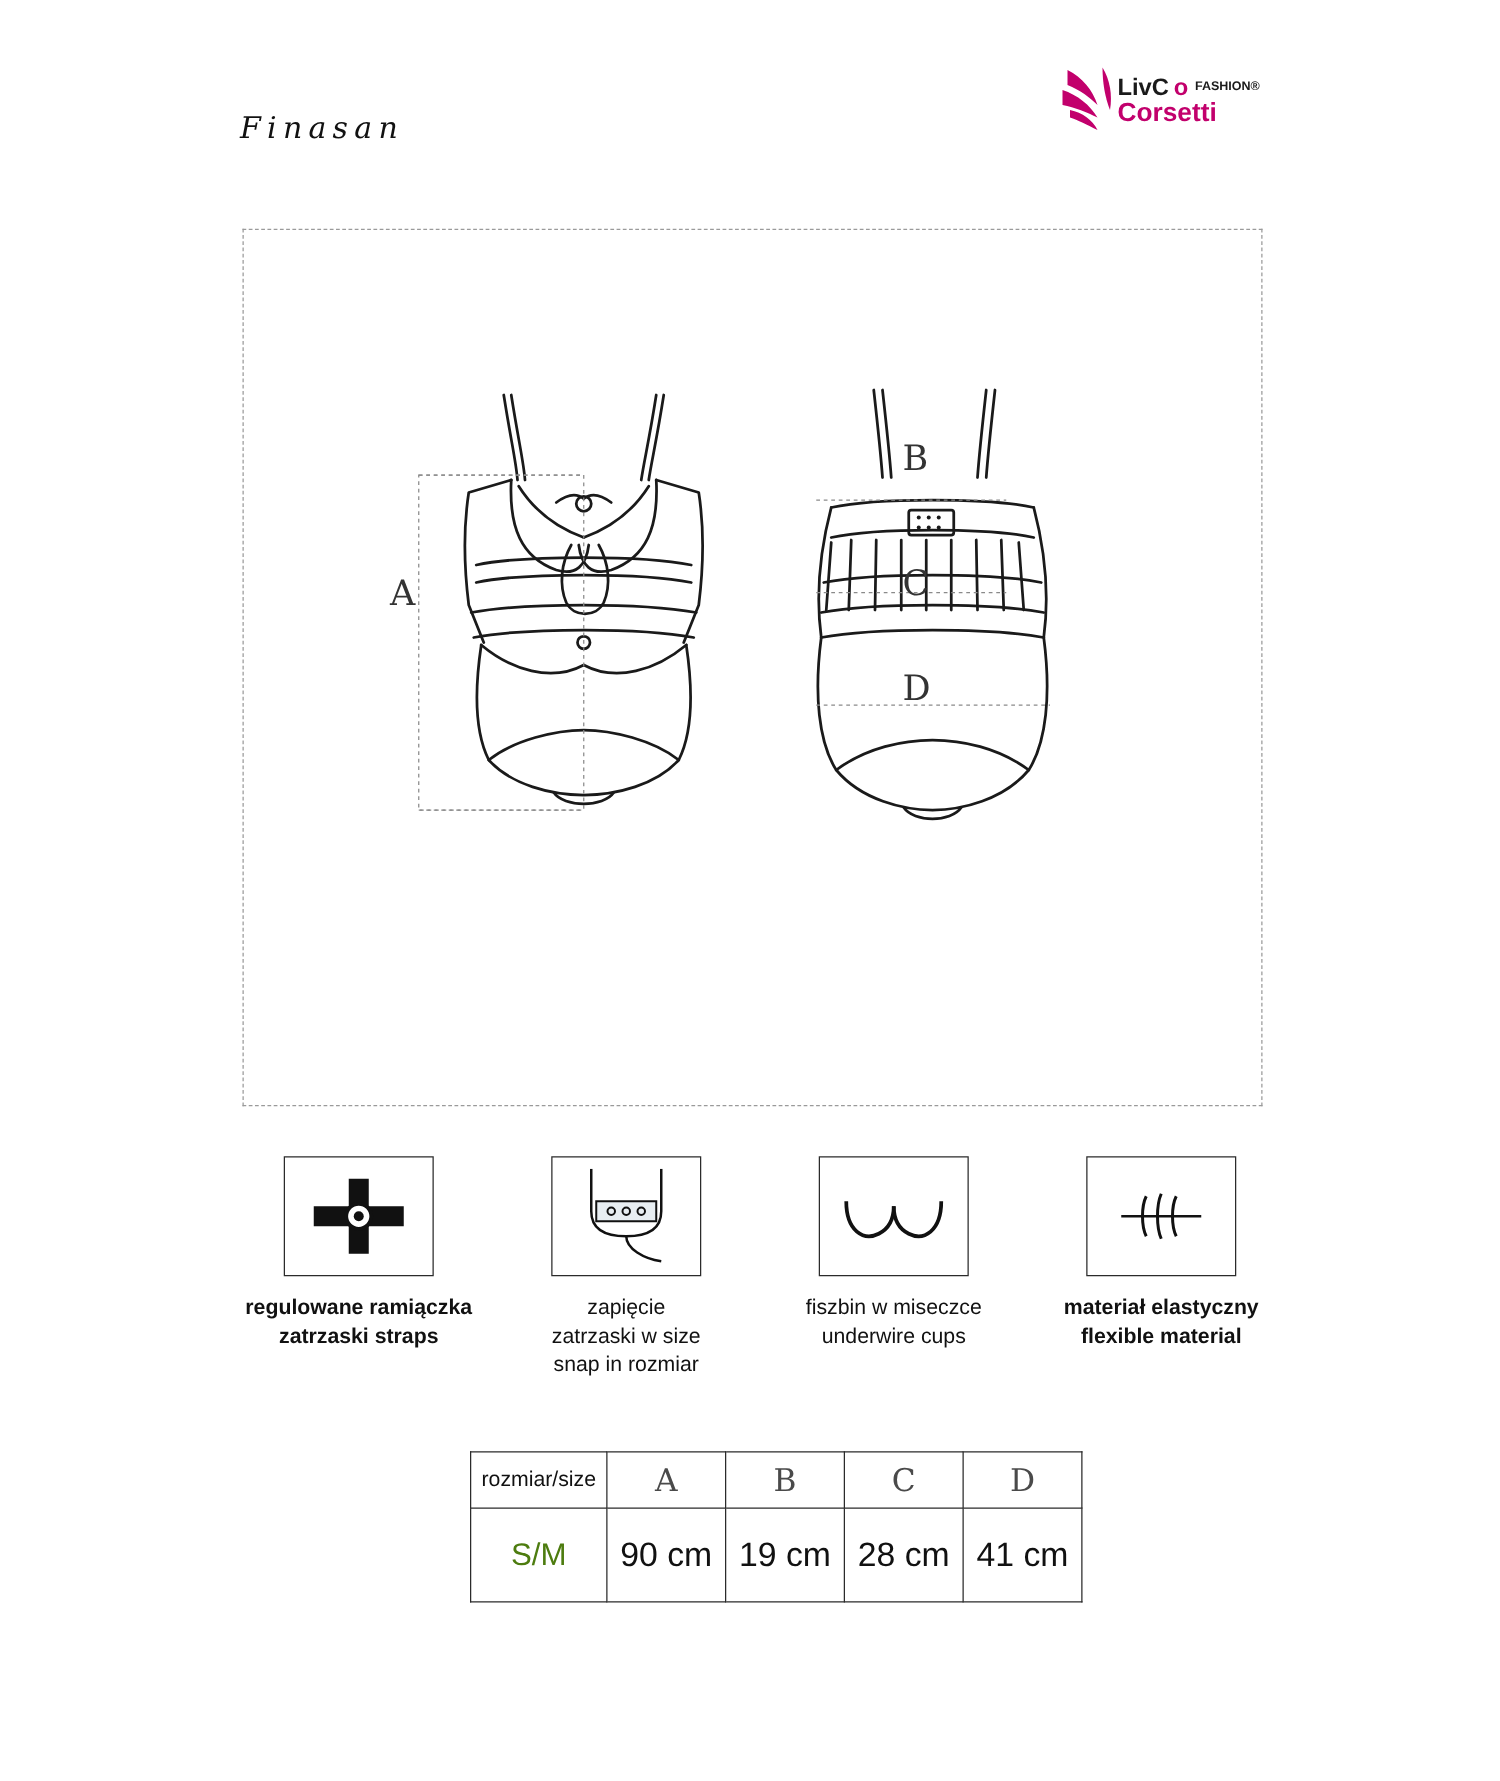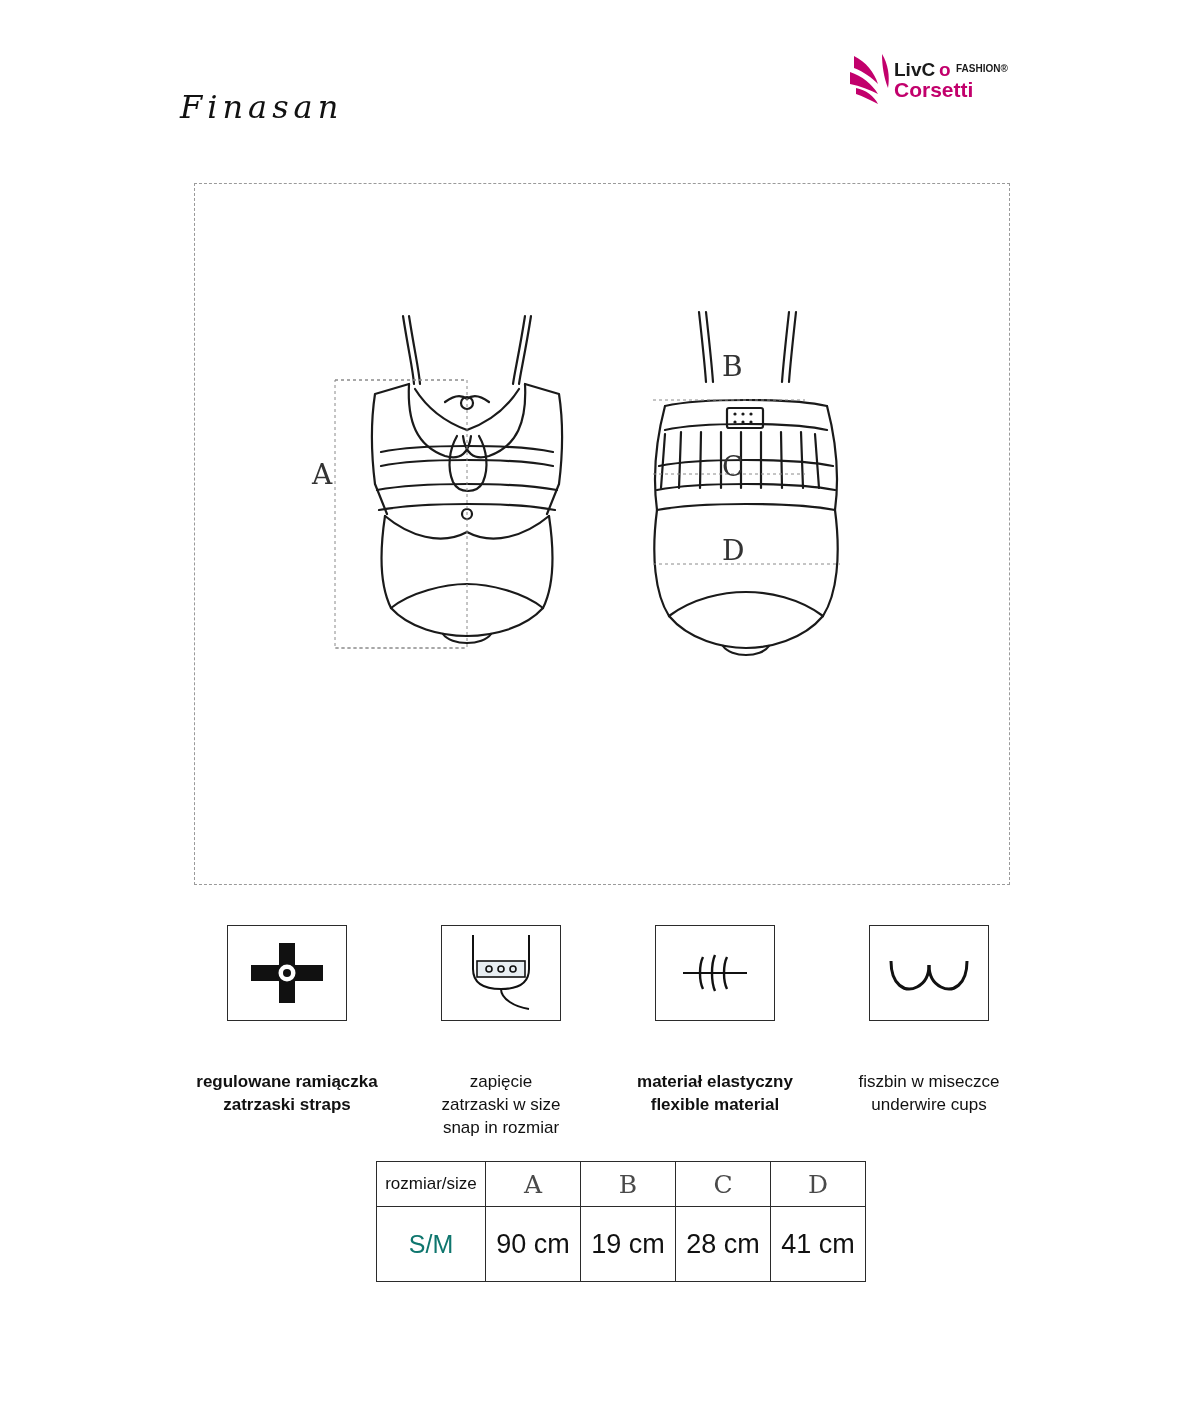--- a/index.html
+++ b/index.html
@@ -12,25 +12,25 @@
     height: 1425px;
     position: relative;
     font-family: "Liberation Sans", sans-serif;
     color: #1a1a1a;
     overflow: hidden;
   }
 
   
   .product-title {
     position: absolute;
-    left: 180px;
+    left: 192px;
     top: 88px;
     font-family: "DejaVu Serif", serif;
     font-style: italic;
-    font-size: 32px;
+    font-size: 24px;
     letter-spacing: 5px;
     color: #111;
     white-space: nowrap;
   }
 
   .brand-logo {
     position: absolute;
     right: 182px;
     top: 52px;
     width: 170px;
@@ -65,21 +65,20 @@
     width: 856px;
     display: flex;
     justify-content: space-between;
     align-items: flex-start;
   }
   .feature {
     width: 214px;
     display: flex;
     flex-direction: column;
     align-items: center;
-    gap: 36px;
   }
   .feature-box {
     width: 120px;
     height: 96px;
     border: 1px solid #2b2b2b;
     box-sizing: border-box;
     display: flex;
     align-items: center;
     justify-content: center;
     background: #fff;
@@ -121,21 +120,21 @@
   .size-table .hdr-col {
     width: 94px;
     height: 44px;
     font-size: 25px;
     color: #4a4a4a;
     font-family: "DejaVu Serif", serif;
   }
   .size-table .row-label {
     height: 74px;
     font-size: 25px;
-    color: #0f766e;
+    color: #4d7c0f;
   }
   .size-table .cell {
     height: 74px;
     font-size: 27px;
     color: #111;
   }
 </style>
 </head>
 <body>
 
@@ -277,45 +276,45 @@
         <circle cx="58" cy="34" r="3" fill="none" stroke="#111" stroke-width="1.6"></circle>
       </svg>
     </div>
     <div class="feature-caption">
       <span class="pl">zapięcie</span>
       <span class="pl">zatrzaski w size</span>
       <span class="en">snap in rozmiar</span>
     </div>
   </div>
 
+  <div class="feature">
+    <div class="feature-box">
+      <svg width="96" height="60" viewBox="0 0 96 60">
+        <path d="M10 18 C10 42, 24 50, 36 44 C44 40, 48 32, 48 22" fill="none" stroke="#111" stroke-width="3"></path>
+        <path d="M86 18 C86 42, 72 50, 60 44 C52 40, 48 32, 48 22" fill="none" stroke="#111" stroke-width="3"></path>
+      </svg>
+    </div>
+    <div class="feature-caption">
+      <span class="pl">fiszbin w miseczce</span>
+      <span class="en">underwire cups</span>
+    </div>
+  </div>
+
   <div class="feature bold">
     <div class="feature-box">
       <svg width="92" height="60" viewBox="0 0 92 60">
         <path d="M14 30 L78 30" stroke="#111" stroke-width="2"></path>
         <path d="M34 14 C30 22, 30 38, 34 46" fill="none" stroke="#111" stroke-width="2.4"></path>
         <path d="M46 12 C42 21, 42 39, 46 48" fill="none" stroke="#111" stroke-width="2.4"></path>
         <path d="M58 14 C54 22, 54 38, 58 46" fill="none" stroke="#111" stroke-width="2.4"></path>
       </svg>
     </div>
     <div class="feature-caption">
       <span class="pl">materiał elastyczny</span>
       <span class="en">flexible material</span>
-    </div>
-  </div>
-
-  <div class="feature">
-    <div class="feature-box">
-      <svg width="96" height="60" viewBox="0 0 96 60">
-        <path d="M10 18 C10 42, 24 50, 36 44 C44 40, 48 32, 48 22" fill="none" stroke="#111" stroke-width="3"></path>
-        <path d="M86 18 C86 42, 72 50, 60 44 C52 40, 48 32, 48 22" fill="none" stroke="#111" stroke-width="3"></path>
-      </svg>
-    </div>
-    <div class="feature-caption">
-      <span class="pl">fiszbin w miseczce</span>
-      <span class="en">underwire cups</span>
     </div>
   </div>
 
 </div>
 
 <table class="size-table">
   <thead>
     <tr>
       <th class="hdr-label">rozmiar/size</th>
       <th class="hdr-col">A</th>

